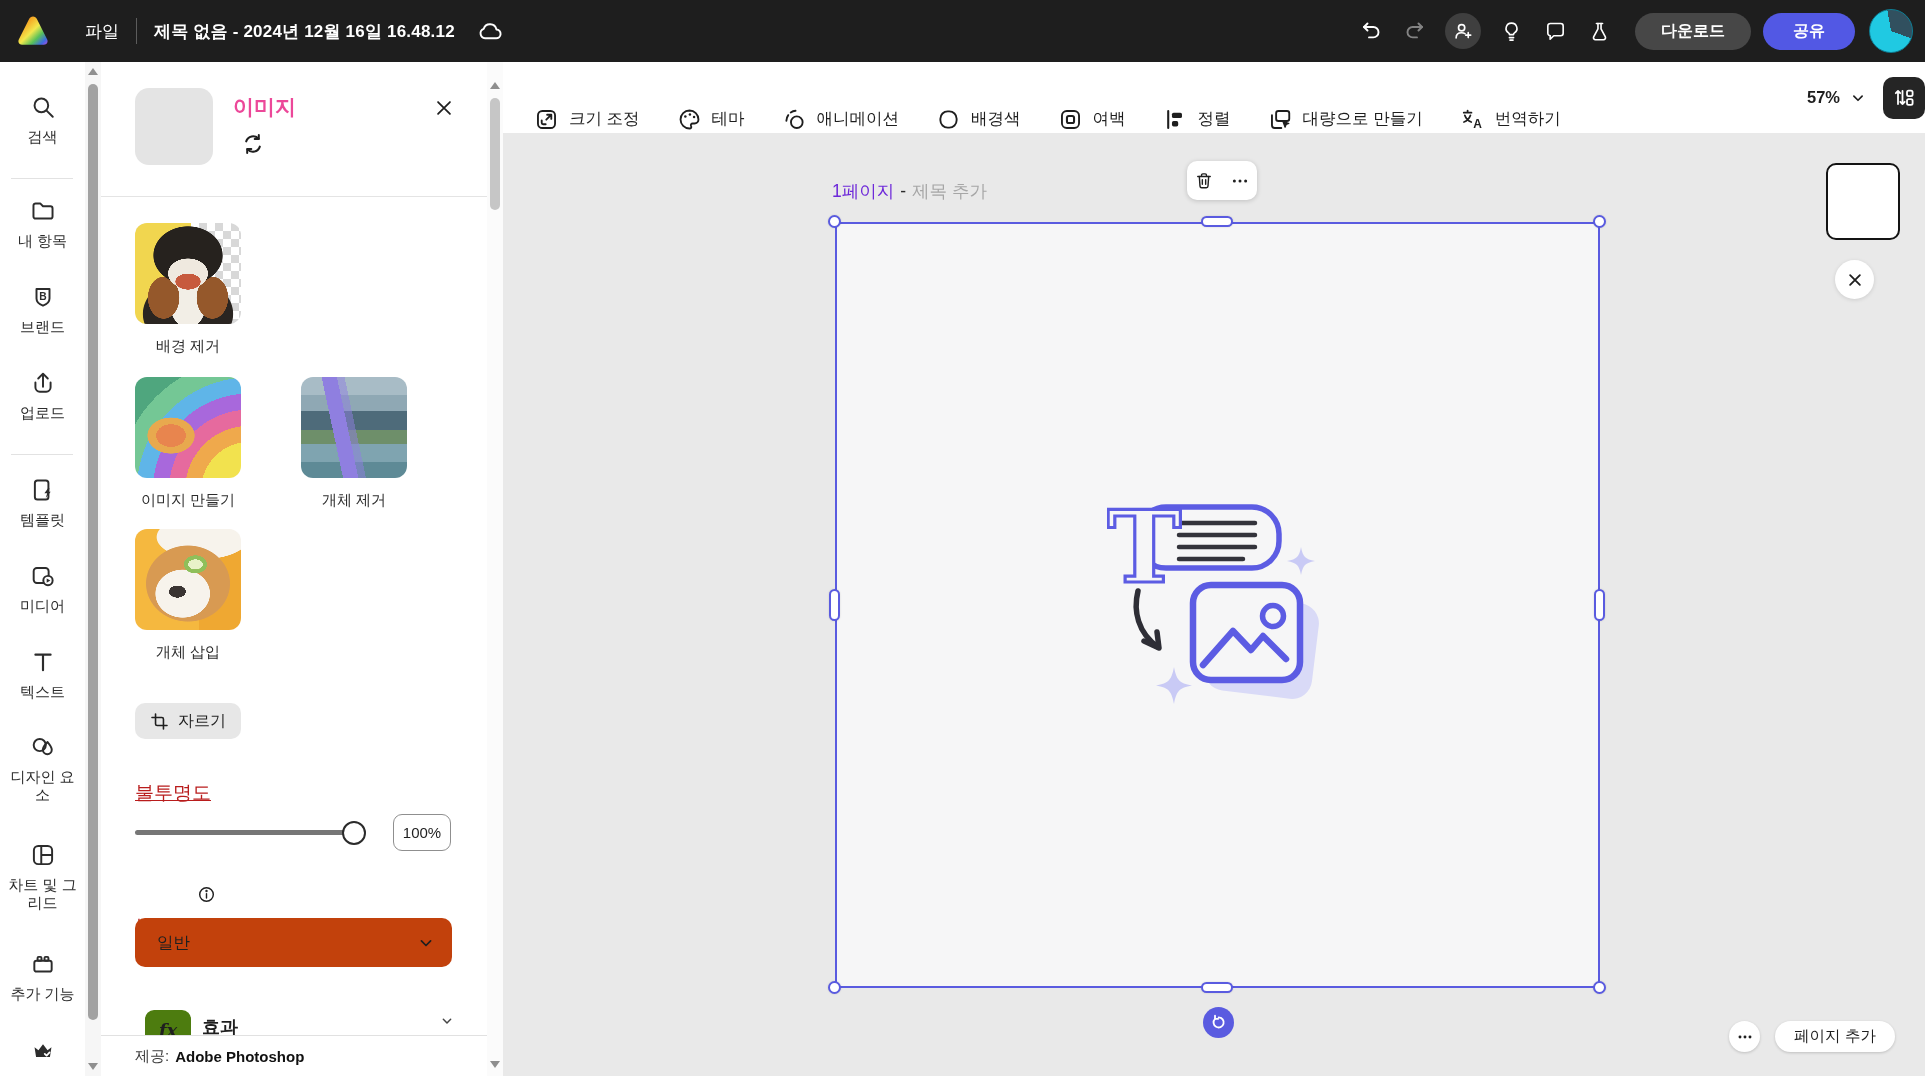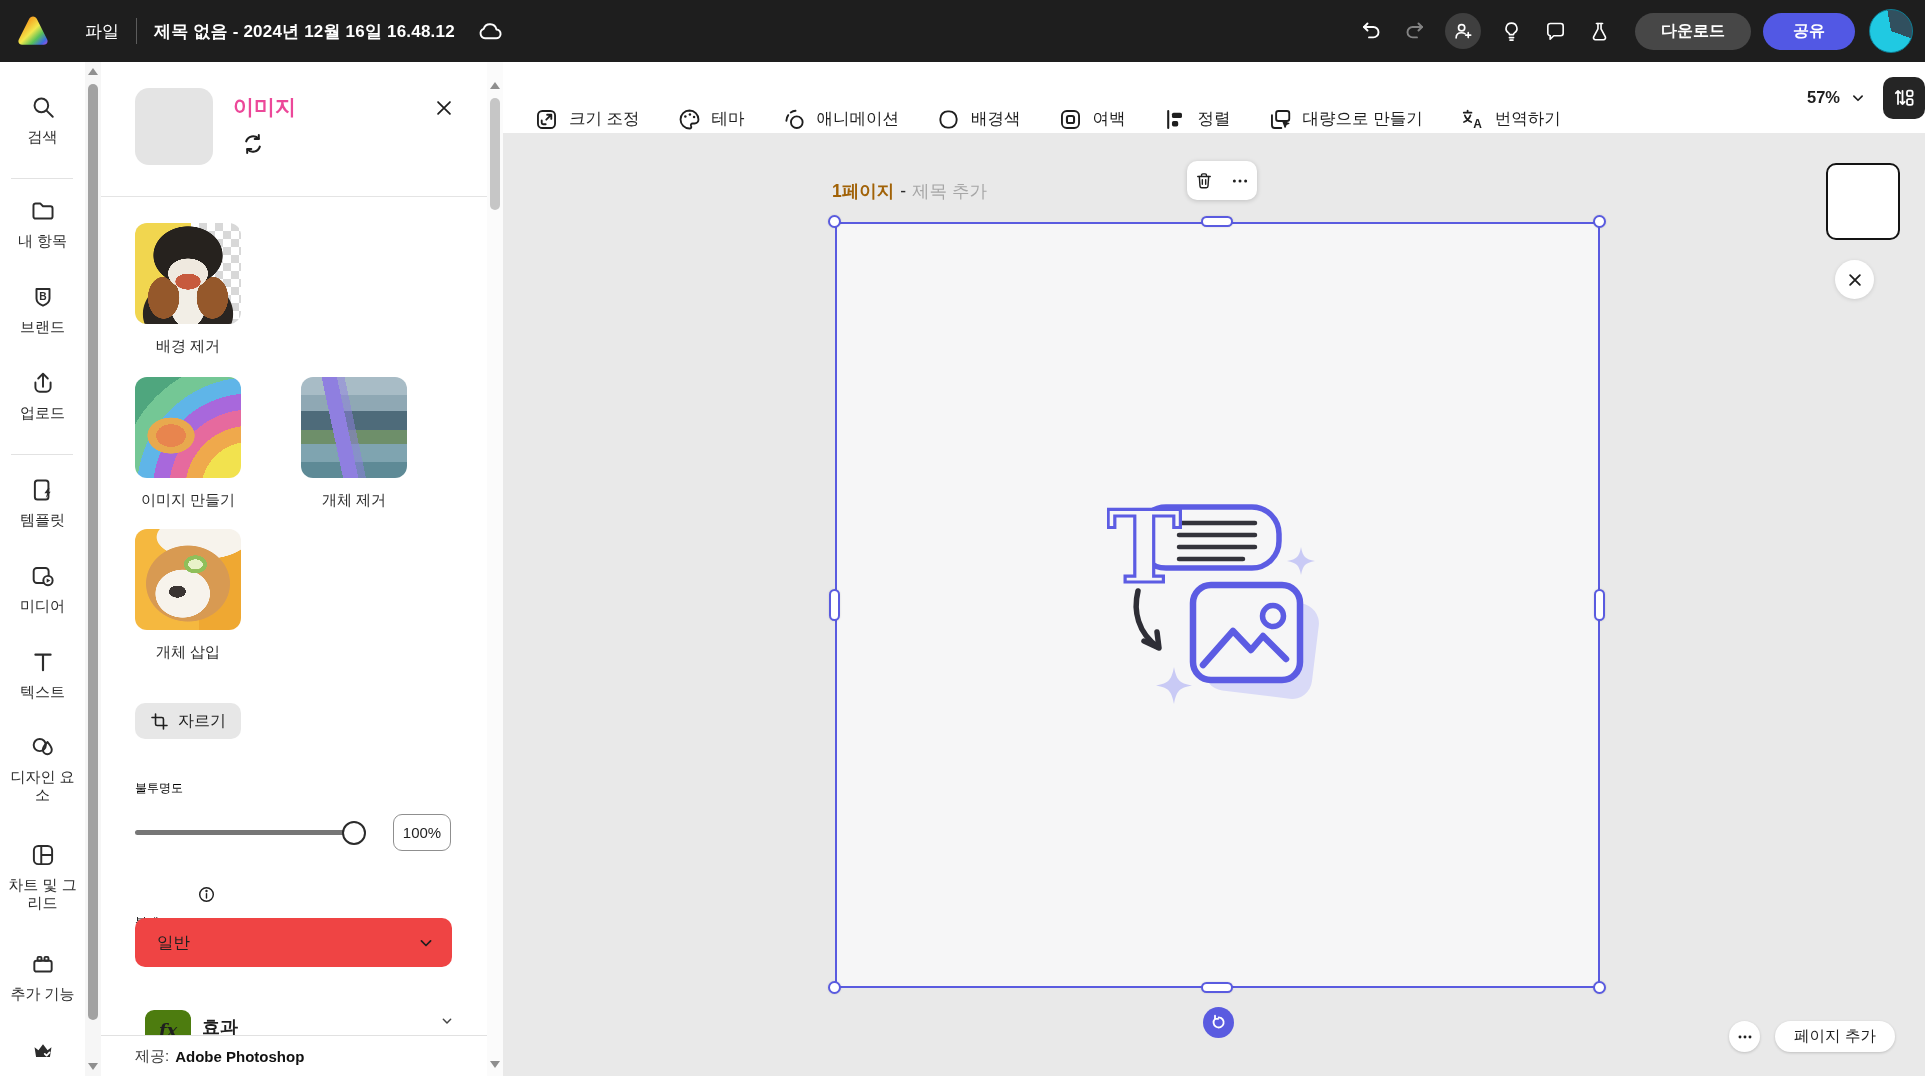--- a/index.html
+++ b/index.html
@@ -77,44 +77,44 @@
       radial-gradient(ellipse 7% 5% at 57% 35%, #e8f2c8 98%, transparent),
       radial-gradient(ellipse 11% 9% at 57% 35%, #8fbf5a 98%, transparent),
       radial-gradient(ellipse 8% 6% at 40% 62%, #3a3432 98%, transparent),
       radial-gradient(ellipse 26% 24% at 45% 64%, #f7f3ec 98%, transparent),
       radial-gradient(ellipse 40% 38% at 50% 54%, #d89a52 98%, transparent),
       radial-gradient(ellipse 44% 22% at 64% 8%, #f7f3ec 98%, transparent),
       linear-gradient(90deg, #f5b83f 0 60%, #efa832 60%);
   }
 
   .crop-btn { position:absolute; left:34px; top:641px; width:106px; height:36px; border-radius:10px; background:#e7e7e7; display:flex; align-items:center; justify-content:center; gap:9px; border:none; font-family:inherit; font-size:16px; color:#1f1f1f; }
-  .sec-label { position:absolute; left:34px; font-size:12px; color:#000000; }
+  .sec-label { position:absolute; left:34px; font-size:19px; color:#b91c1c;text-decoration:underline; }
   .slider-track { position:absolute; left:34px; top:768px; width:230px; height:5px; border-radius:3px; background:#767676; }
   .slider-handle { position:absolute; left:241px; top:759px; width:24px; height:24px; border-radius:50%; background:#fff; border:2.5px solid #2b2b2b; }
   .opacity-box { position:absolute; left:292px; top:752px; width:58px; height:37px; border:1.5px solid #8f8f8f; border-radius:9px; display:flex; align-items:center; justify-content:center; font-size:15px; color:#1f1f1f; background:#fff; }
   .info-ic { position:absolute; left:96px; top:823px; width:19px; height:19px; }
-  .blend-select { position:absolute; left:34px; top:856px; width:317px; height:49px; border-radius:10px; background:#ef4444; display:flex; align-items:center; padding:0 16px 0 22px; font-size:16.5px; color:#1f1f1f; border:none; font-family:inherit; }
+  .blend-select { position:absolute; left:34px; top:856px; width:317px; height:49px; border-radius:10px; background:#c2410c; display:flex; align-items:center; padding:0 16px 0 22px; font-size:16.5px; color:#1f1f1f; border:none; font-family:inherit; }
   .blend-select .chev { margin-left:auto; }
   .fx-box { position:absolute; left:44px; top:948px; width:46px; height:40px; border-radius:9px; background:#4d7c0f; display:flex; align-items:center; justify-content:center; font-family:"DejaVu Serif", serif; font-style:italic; font-weight:700; font-size:18px; color:#1f1f1f; }
   .effects-label { position:absolute; left:101px; top:953px; font-size:18px; font-weight:700; color:#1f1f1f; }
   .effects-chev { position:absolute; left:338px; top:951px; }
   .panel-footer { position:absolute; left:0; bottom:0; width:386px; height:41px; background:#fff; border-top:1px solid #e1e1e1; display:flex; align-items:center; padding-left:34px; font-size:15px; color:#3c3c3c; }
   .panel-footer b { color:#111; margin-left:6px; }
 
   
   .toolbar { position:absolute; left:503px; top:62px; right:0; height:71px; background:#fff; display:flex; align-items:center; padding-left:31px; }
   .tb-item { display:flex; align-items:center; gap:10px; margin-right:37px; font-size:16.5px; color:#1e1e1e; cursor:pointer; white-space:nowrap; background:none; border:none; font-family:inherit;margin-top:43px; }
   .tb-right { margin-left:auto; display:flex; align-items:center; }
   .zoom-ctrl { display:flex; align-items:center; gap:9px; font-size:16.5px; font-weight:700; color:#1e1e1e; margin-right:16px; cursor:pointer; }
   .arrange-btn { width:42px; height:42px; border-radius:10px; background:#252525; display:flex; align-items:center; justify-content:center; border:none; }
 
   
   .canvas { position:absolute; left:503px; top:133px; right:0; bottom:0; background:#e9e9e9; }
   .page-caption { position:absolute; left:329px; top:46px; font-size:17.5px; white-space:nowrap; }
-  .page-caption .pc-bold { font-weight:700; color:#a16207; }
+  .page-caption .pc-bold { font-weight:400; color:#6d28d9; }
   .page-caption .pc-sep { color:#2b2b2b; margin:0 6px; }
   .page-caption .pc-hint { color:#a6a6a6; }
   .float-pill { position:absolute; left:684px; top:28px; width:70px; height:39px; border-radius:10px; background:#fff; box-shadow:0 1px 5px rgba(0,0,0,.18); display:flex; align-items:center; justify-content:center; gap:10px; }
   .mini-btn { width:26px; height:26px; display:flex; align-items:center; justify-content:center; cursor:pointer; }
 
   .page { position:absolute; left:332px; top:89px; width:765px; height:766px; background:#f6f6f7; border:2px solid #5a5be0; }
   .handle { position:absolute; background:#fff; border:2px solid #5a5be0; box-shadow:0 0 2px rgba(0,0,0,.15); }
   .h-corner { width:13px; height:13px; border-radius:50%; }
   .h-horiz { width:32px; height:11px; border-radius:6px; }
   .h-vert { width:11px; height:32px; border-radius:6px; }

